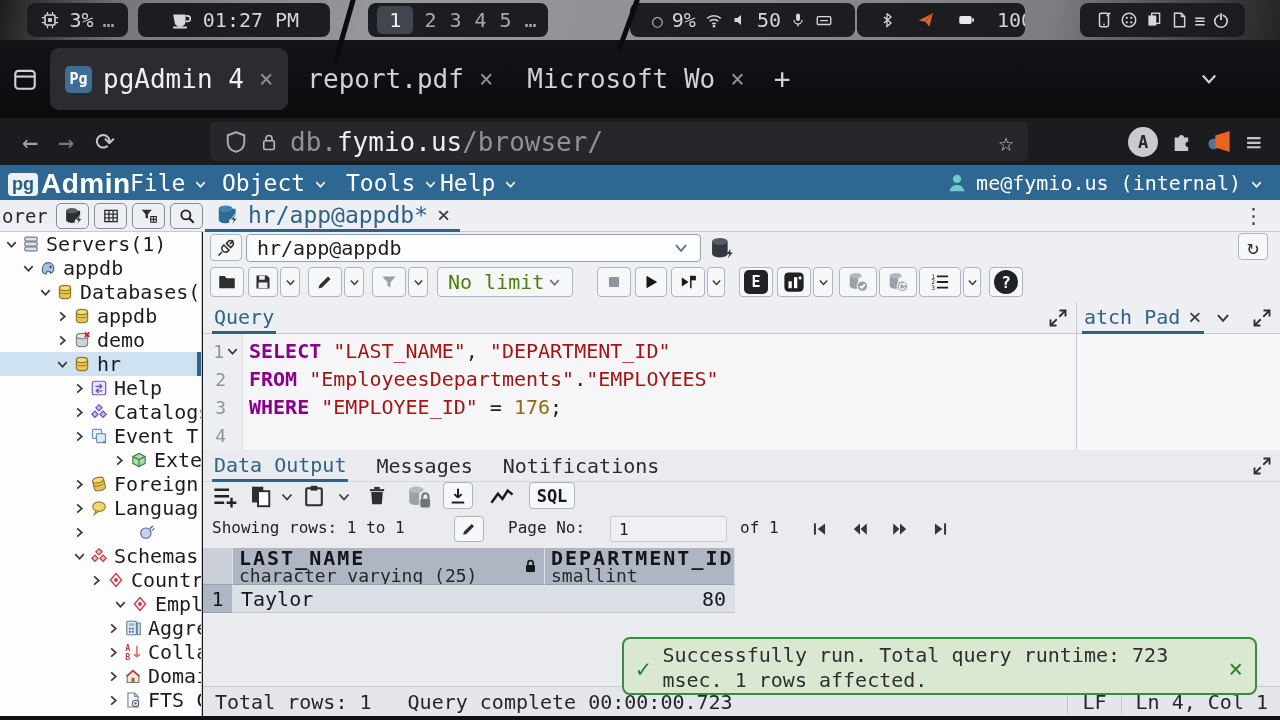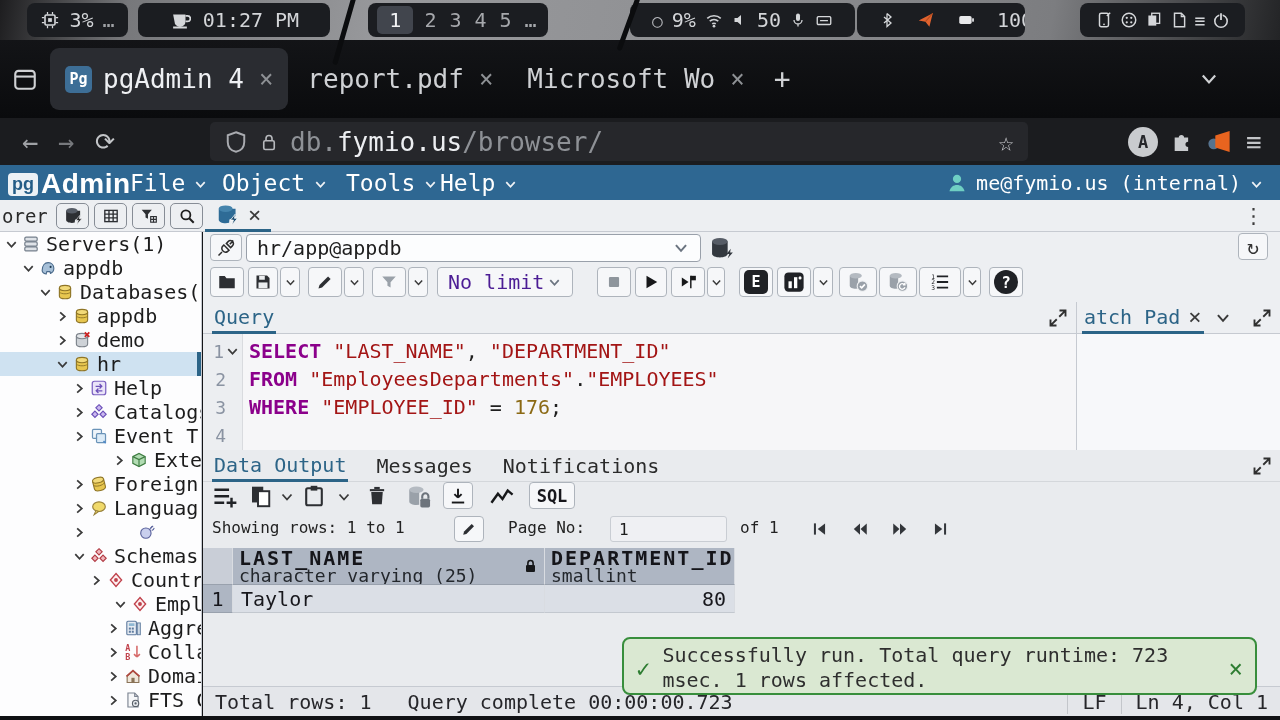--- a/index.html
+++ b/index.html
@@ -50,21 +50,21 @@
 .tchev{width:15px;height:15px;flex:none}
 .ticon{width:18px;height:18px;margin-left:3px;flex:none}
 .tlabel{margin-left:6px}
 
 #qt{position:absolute;left:203px;top:232px;width:1077px;height:454px;background:#e9ebee}
 #connrow{position:absolute;left:0;top:0;width:1077px;height:31px;background:#edeff2}
 #conndrop{position:absolute;left:43px;top:2px;width:455px;height:28px;background:#fcfdfe;border:1px solid #99a0aa;border-radius:4px;display:flex;align-items:center;padding:0 10px;font-size:20px;color:#1d1d1d}
 .tbtn{position:absolute;background:#f6f7f9;border:1px solid #aeb4bc;border-radius:4px;display:flex;align-items:center;justify-content:center}
 #toolbar{position:absolute;left:0;top:31px;width:1077px;height:39px;background:#edeff2}
 .tb{top:4px;height:30px}
-#nolimit{color:#4c1d95;font-size:20px;padding:0 10px;justify-content:space-between}
+#nolimit{color:#4d7c0f;font-size:20px;padding:0 10px;justify-content:space-between}
 .blackbtn{background:#202226;color:#fff;border-radius:5px;display:flex;align-items:center;justify-content:center}
 #edtabs{position:absolute;left:0;top:70px;width:1077px;height:32px;background:#edeff2;border-bottom:1px solid #c6cad1}
 #edtablist,#outtablist{display:flex;gap:26px;padding-left:9px;height:100%}
 .ptab{height:32px;display:flex;align-items:center;gap:8px;font-size:20px;color:#2b2b2b;padding:0 2px}
 .ptab.on{color:#2c6487;border-bottom:3px solid #2c6487}
 #editor{position:absolute;left:0;top:102px;width:873px;height:116px;background:#f6f6f8}
 #gutter{position:absolute;left:0;top:0;width:40px;height:116px;background:#eceef1;border-right:1px solid #d9dbdf;padding-top:3px}
 .gln{height:28px;display:flex;align-items:center;justify-content:flex-end;color:#8a93a2;font-size:18px;padding-right:2px;gap:1px}
 .foldsp{width:13px}
 #code{position:absolute;left:46px;top:3px;right:0;font-size:20px;line-height:28px;white-space:pre}
@@ -402,20 +402,21 @@
         </span>
       </div>
     <div id="qtooltab">
       <span class="i s24">
           <svg viewBox="0 0 16 16">
             <path d="M2.5 3.8v7.4c0 1.3 2 2.3 4.6 2.3.8 0 1.6-.1 2.3-.3l.2-2.2 2.5-1c.9-.4 1.6-1 1.6-1.6V3.8z" fill="#2e6b96"></path>
             <ellipse cx="7.1" cy="3.8" rx="4.6" ry="2.2" fill="#4584ad"></ellipse>
             <path d="M13.4 7.5l-3.1 3.9h2l-1.2 3.4 3.9-4.6h-2z" fill="#1f4e72" stroke="#fff" stroke-width=".5"></path>
           </svg>
         </span>
+      <span>hr/app@appdb*</span>
       <span style="color:#3c3c3c;font-size:22px">×</span>
     </div>
     <span id="ptellipsis">⋮</span>
   </div>
 
   <div id="tree">
       <div class="trow" style="padding-left: 4px;">
         <span class="i tchev">
           <svg viewBox="0 0 16 16">
             <path d="M3.5 5.5L8 10.5l4.5-5" fill="none" stroke="#3a3a3a" stroke-width="1.8"></path>

